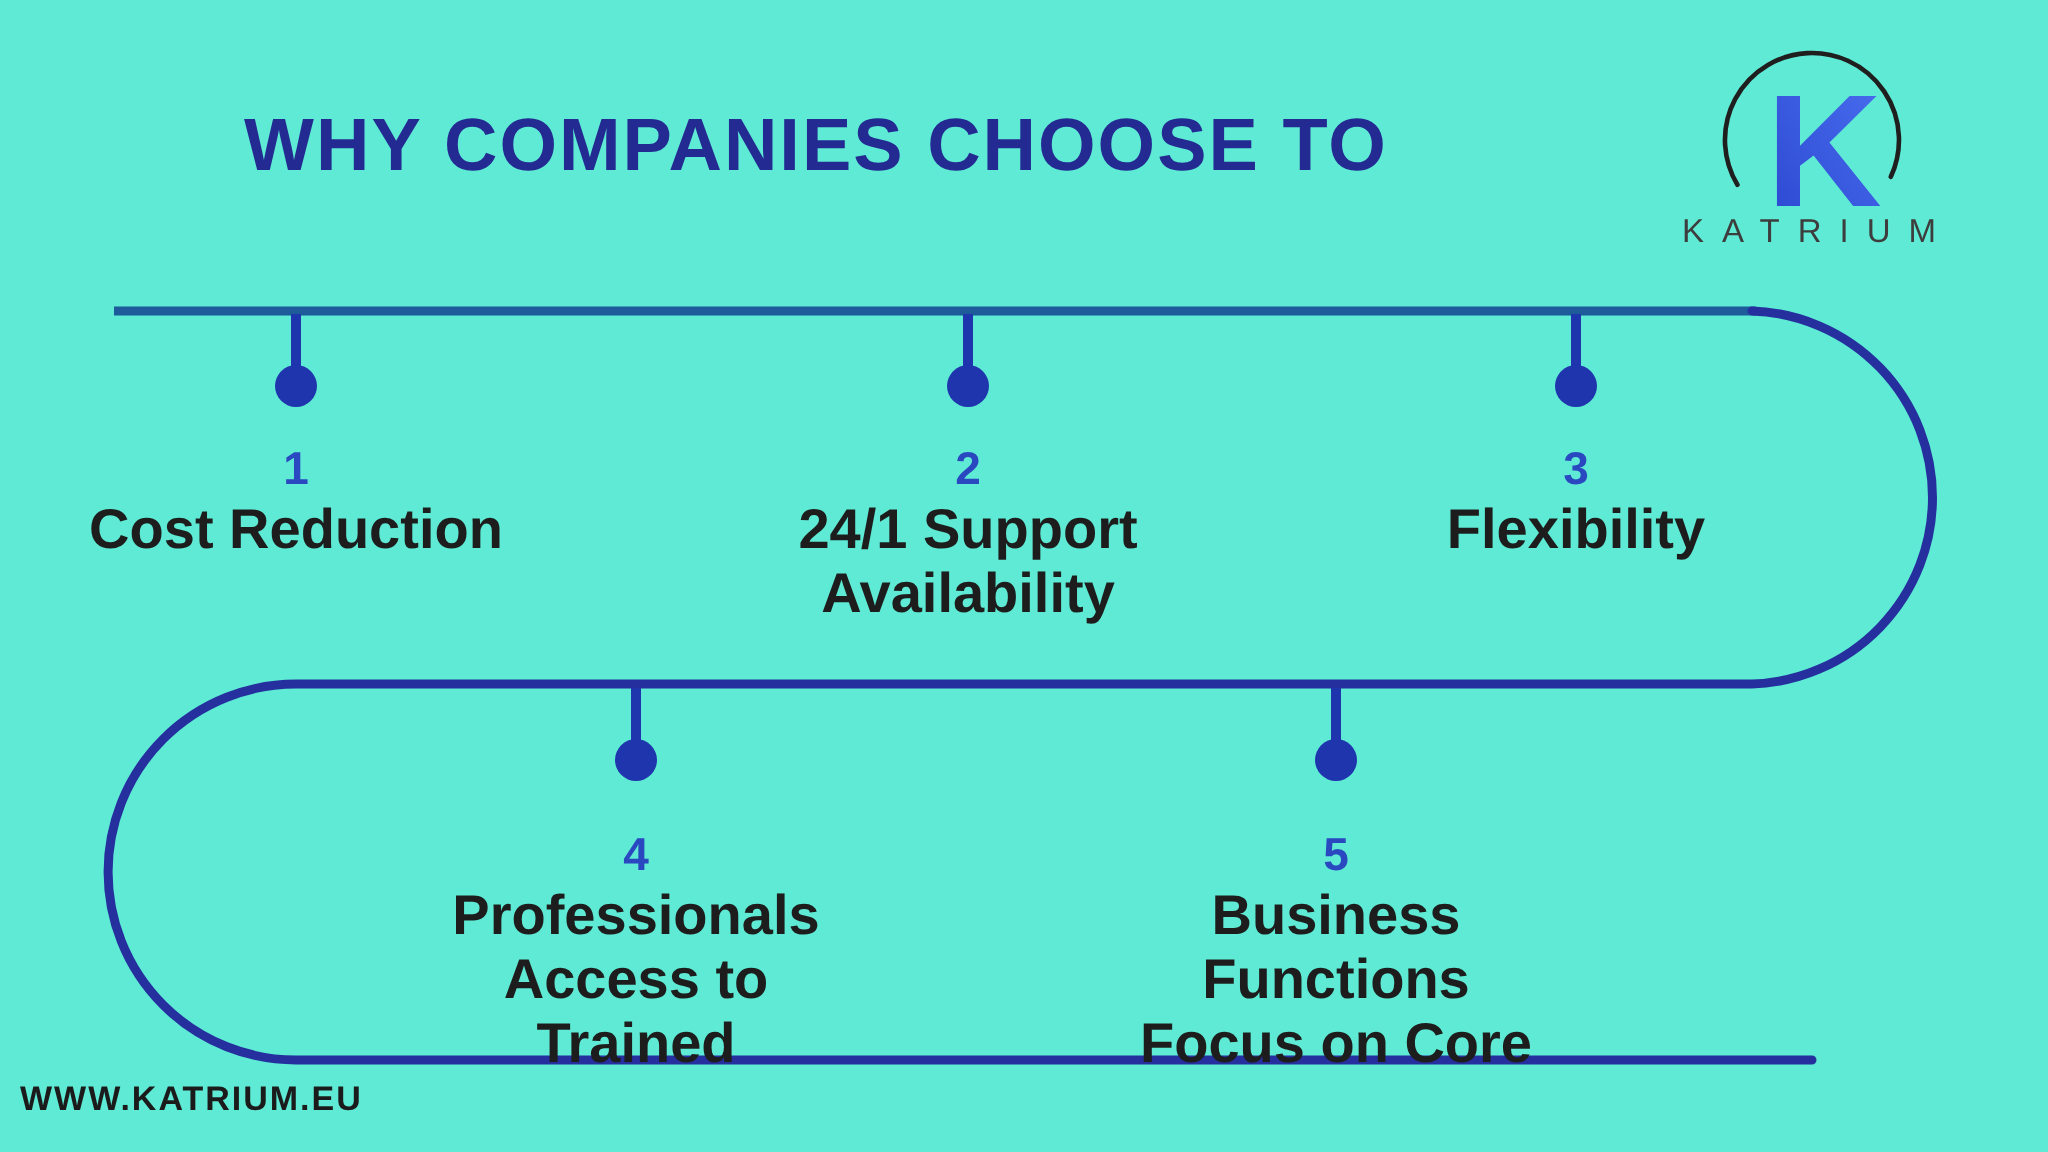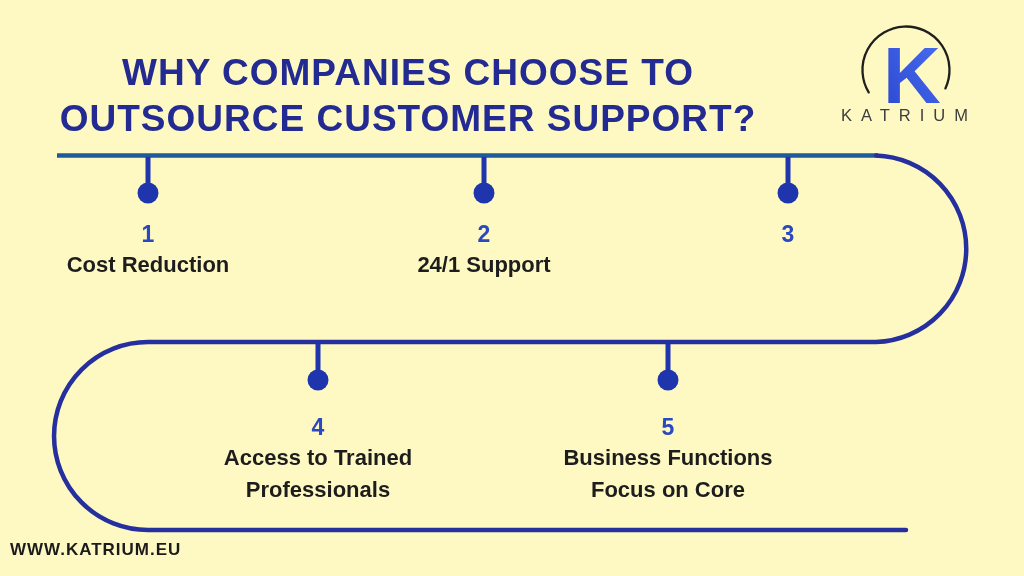--- a/index.html
+++ b/index.html
@@ -6,21 +6,21 @@
   html, body { width: 1024px; height: 576px; }
   body {
     font-family: "Liberation Sans", sans-serif;
     background: #fdfdfd;
     overflow: hidden;
   }
   .stage {
     position: relative;
     width: 1024px;
     height: 576px;
-    background: #fef9c3;
+    background: #5eead4;
   }
 
   
   .title {
     position: absolute;
     left: 0;
     top: 50px;
     width: 816px;
     text-align: center;
     color: #232b92;
@@ -57,21 +57,21 @@
   .item .num {
     display: block;
     color: #2a49c0;
     font-weight: bold;
     font-size: 23px;
     line-height: 30px;
   }
   .item .lbl {
     color: #1d1d1d;
     font-weight: bold;
-    font-size: 22px;
+    font-size: 28px;
     line-height: 32px;
   }
   .item-1 { left: 33px;  top: 219px; }
   .item-2 { left: 369px; top: 219px; }
   .item-3 { left: 673px; top: 219px; }
   .item-4 { left: 203px; top: 412px; }
   .item-5 { left: 553px; top: 412px; }
 
   
   .footer {
@@ -84,21 +84,20 @@
     letter-spacing: 1px;
   }
 </style>
 </head>
 <body>
 
 <div class="stage">
 
   <div class="title">
     <div>WHY COMPANIES CHOOSE TO</div>
-    <div>OUTSOURCE CUSTOMER SUPPORT?</div>
   </div>
 
   <svg class="logo" viewBox="0 0 180 125">
     <defs>
       <linearGradient id="kgrad" x1="0" y1="1" x2="1" y2="0">
         <stop offset="0" stop-color="#2a47cf"></stop>
         <stop offset="1" stop-color="#4a6ef0"></stop>
       </linearGradient>
     </defs>
 
@@ -140,30 +139,32 @@
 
   <div class="item item-1">
     <span class="num">1</span>
     <div class="lbl">Cost Reduction</div>
     <div class="lbl"></div>
   </div>
 
   <div class="item item-2">
     <span class="num">2</span>
     <div class="lbl">24/1 Support</div>
+    <div class="lbl">Availability</div>
   </div>
 
   <div class="item item-3">
     <span class="num">3</span>
+    <div class="lbl">Flexibility</div>
   </div>
 
   <div class="item item-4">
     <span class="num">4</span>
+    <div class="lbl">Professionals</div>
     <div class="lbl">Access to Trained</div>
-    <div class="lbl">Professionals</div>
   </div>
 
   <div class="item item-5">
     <span class="num">5</span>
     <div class="lbl">Business Functions</div>
     <div class="lbl">Focus on Core</div>
   </div>
 
   <div class="footer">WWW.KATRIUM.EU</div>
 

